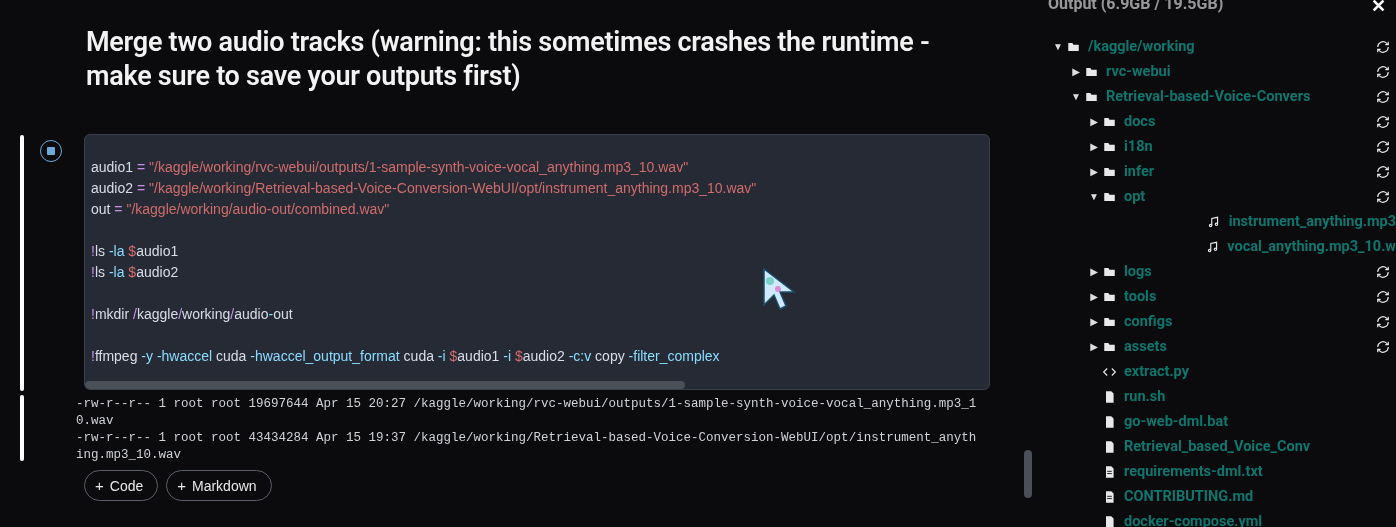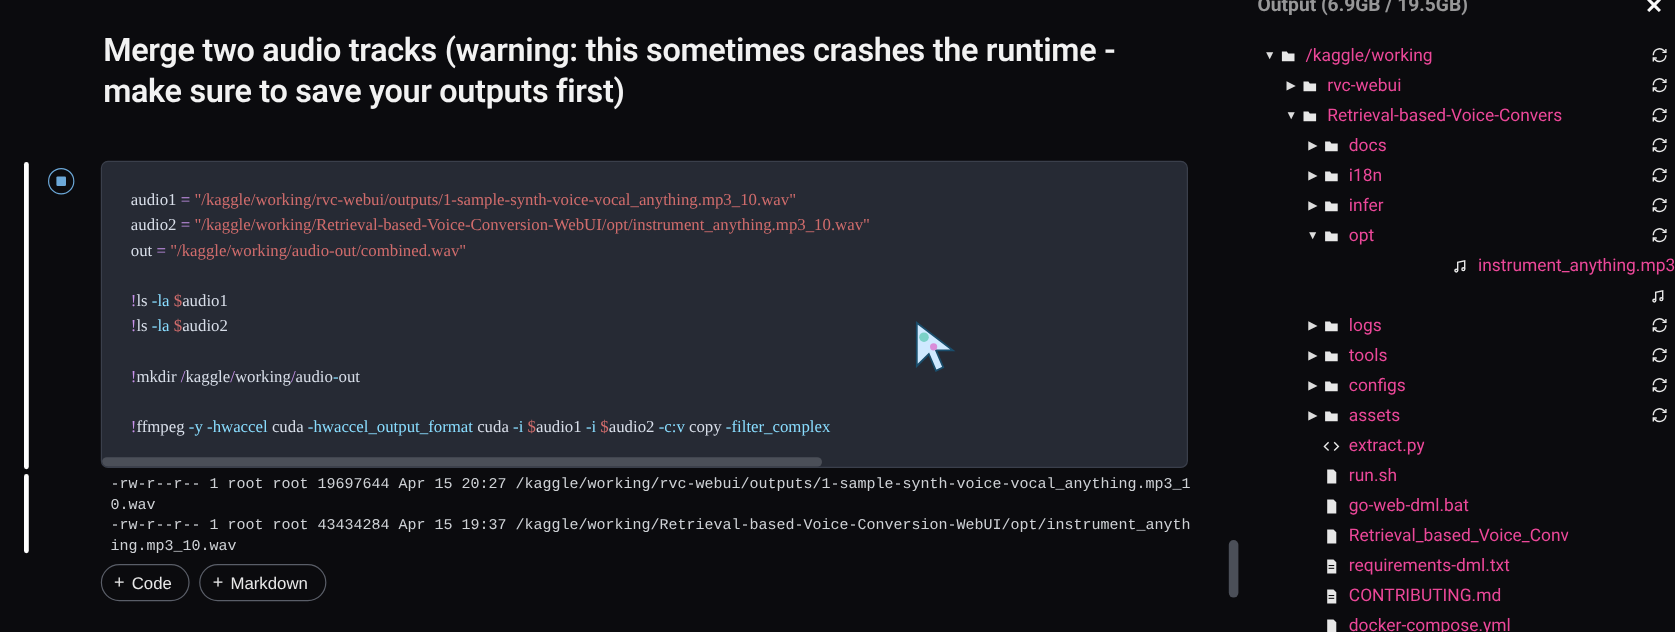--- a/index.html
+++ b/index.html
@@ -76,22 +76,22 @@
       left: 84px;
       top: 134px;
       width: 906px;
       height: 256px;
       background: #262a34;
       border: 1px solid #3a3f4b;
       border-radius: 6px;
       overflow: hidden;
     }
     .code-inner {
-      padding: 22px 14px 10px 24px;
-      font-family: Liberation Serif, serif;
+      padding: 22px 14px 10px 6px;
+      font-family: Liberation Sans, sans-serif;
       font-size: 14px;
       line-height: 1.5;
       white-space: pre;
       color: #d8dee9;
       overflow: hidden;
     }
     .tok-var { color: #d8dee9; }
     .tok-op  { color: #c792ea; }
     .tok-str { color: #d06c6c; }
     .tok-bang{ color: #c792ea; }
@@ -112,21 +112,21 @@
       position: absolute;
       left: 0;
       bottom: 0;
       height: 8px;
       width: 600px;
       background: #4b4f58;
       border-radius: 4px;
     }
     .output-text {
       position: absolute;
-      left: 92px;
+      left: 76px;
       top: 396px;
       width: 906px;
       font-family: "SFMono-Regular", Consolas, "Liberation Mono", Menlo, monospace;
       font-size: 12.5px;
       line-height: 1.35;
       color: #cfd2d6;
       white-space: pre-wrap;
       word-break: break-all;
     }
     .btn-row {
@@ -219,23 +219,24 @@
     .tree-row .ico {
       width: 18px;
       flex-shrink: 0;
       display: inline-flex;
       align-items: center;
       justify-content: center;
       color: #e8e8e8;
       margin-right: 6px;
     }
     .tree-row .lbl {
-      color: #ec4899;
+      color: #0f766e;
       overflow: hidden;
       text-overflow: clip;
+      font-weight: bold;
     }
     .tree-row .refresh {
       position: absolute;
       right: 6px;
       top: 3px;
       color: #dcdcdc;
       font-size: 13px;
       cursor: pointer;
     }
     .indent-0 { padding-left: 6px; }
@@ -429,20 +430,21 @@
       </div>
       <div class="tree-row indent-3">
         <span class="caret"></span>
         <span class="ico">
           <svg class="glyph" viewBox="0 0 24 24" fill="none" stroke="#e8e8e8" stroke-width="2">
             <path d="M9 18V6l10-2v12"></path>
             <circle cx="7" cy="18" r="2"></circle>
             <circle cx="17" cy="16" r="2"></circle>
           </svg>
         </span>
+        <span class="lbl">vocal_anything.mp3_10.w</span>
       </div>
       <div class="tree-row indent-2">
         <span class="caret">▶</span>
         <span class="ico">
           <svg class="glyph" viewBox="0 0 24 24" fill="#e8e8e8">
             <path d="M3 5h7l2 3h9v11H3z"></path>
           </svg>
         </span>
         <span class="lbl">logs</span>
         <span class="refresh"><svg width="14" height="14" viewBox="0 0 24 24" fill="none" stroke="#e8e8e8" stroke-width="2">

